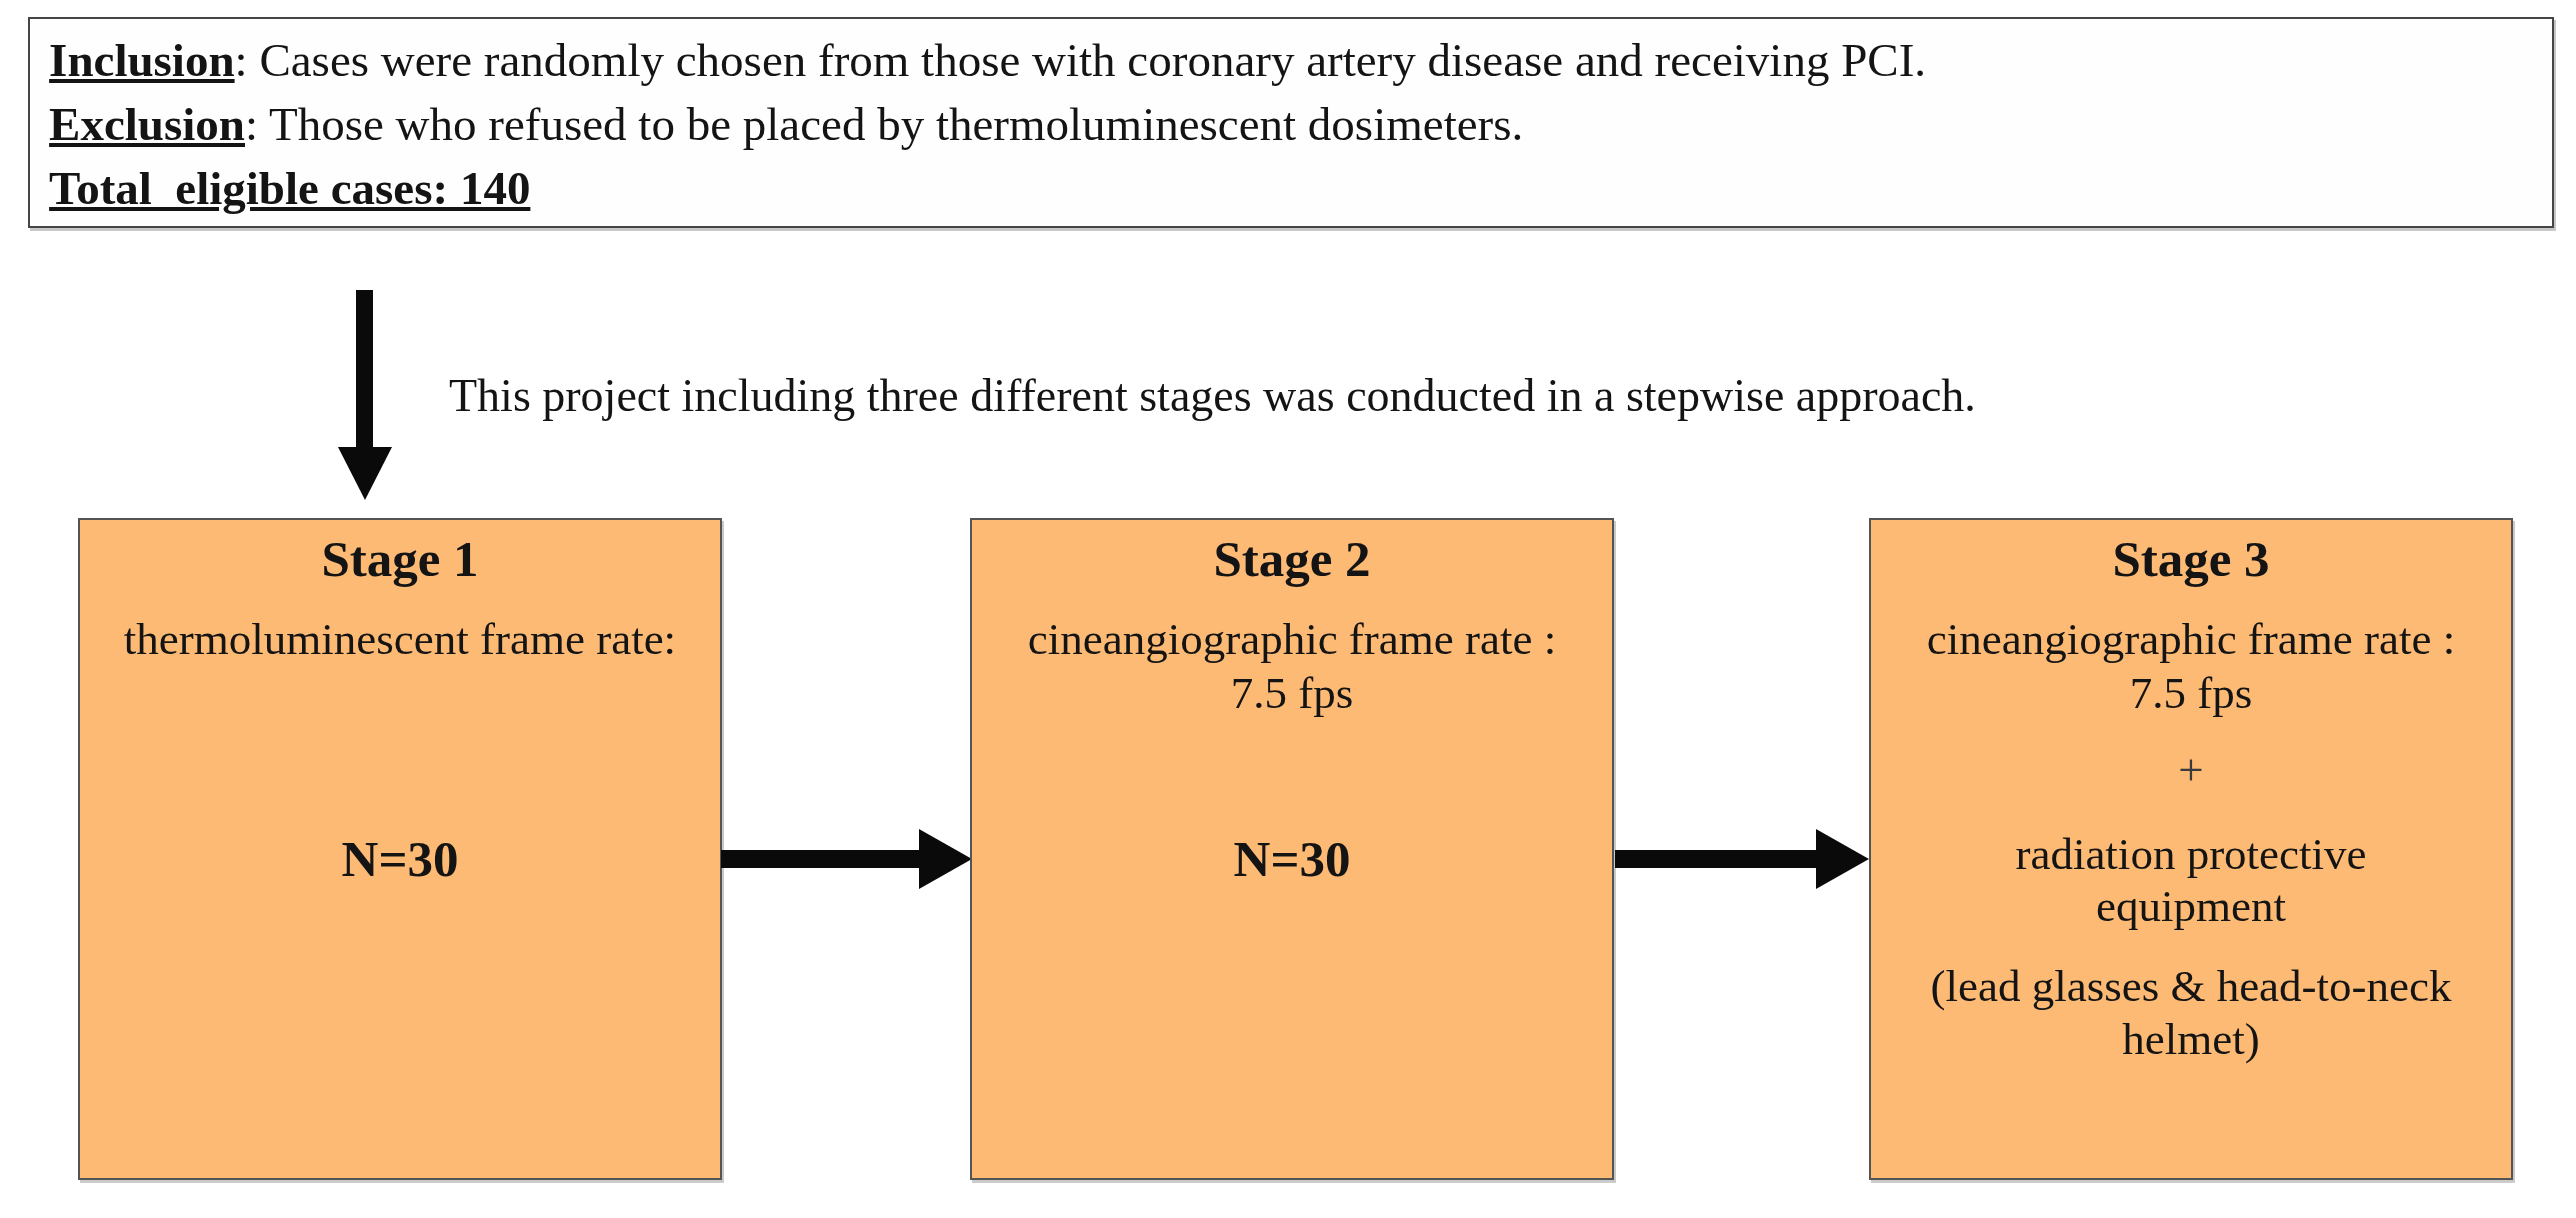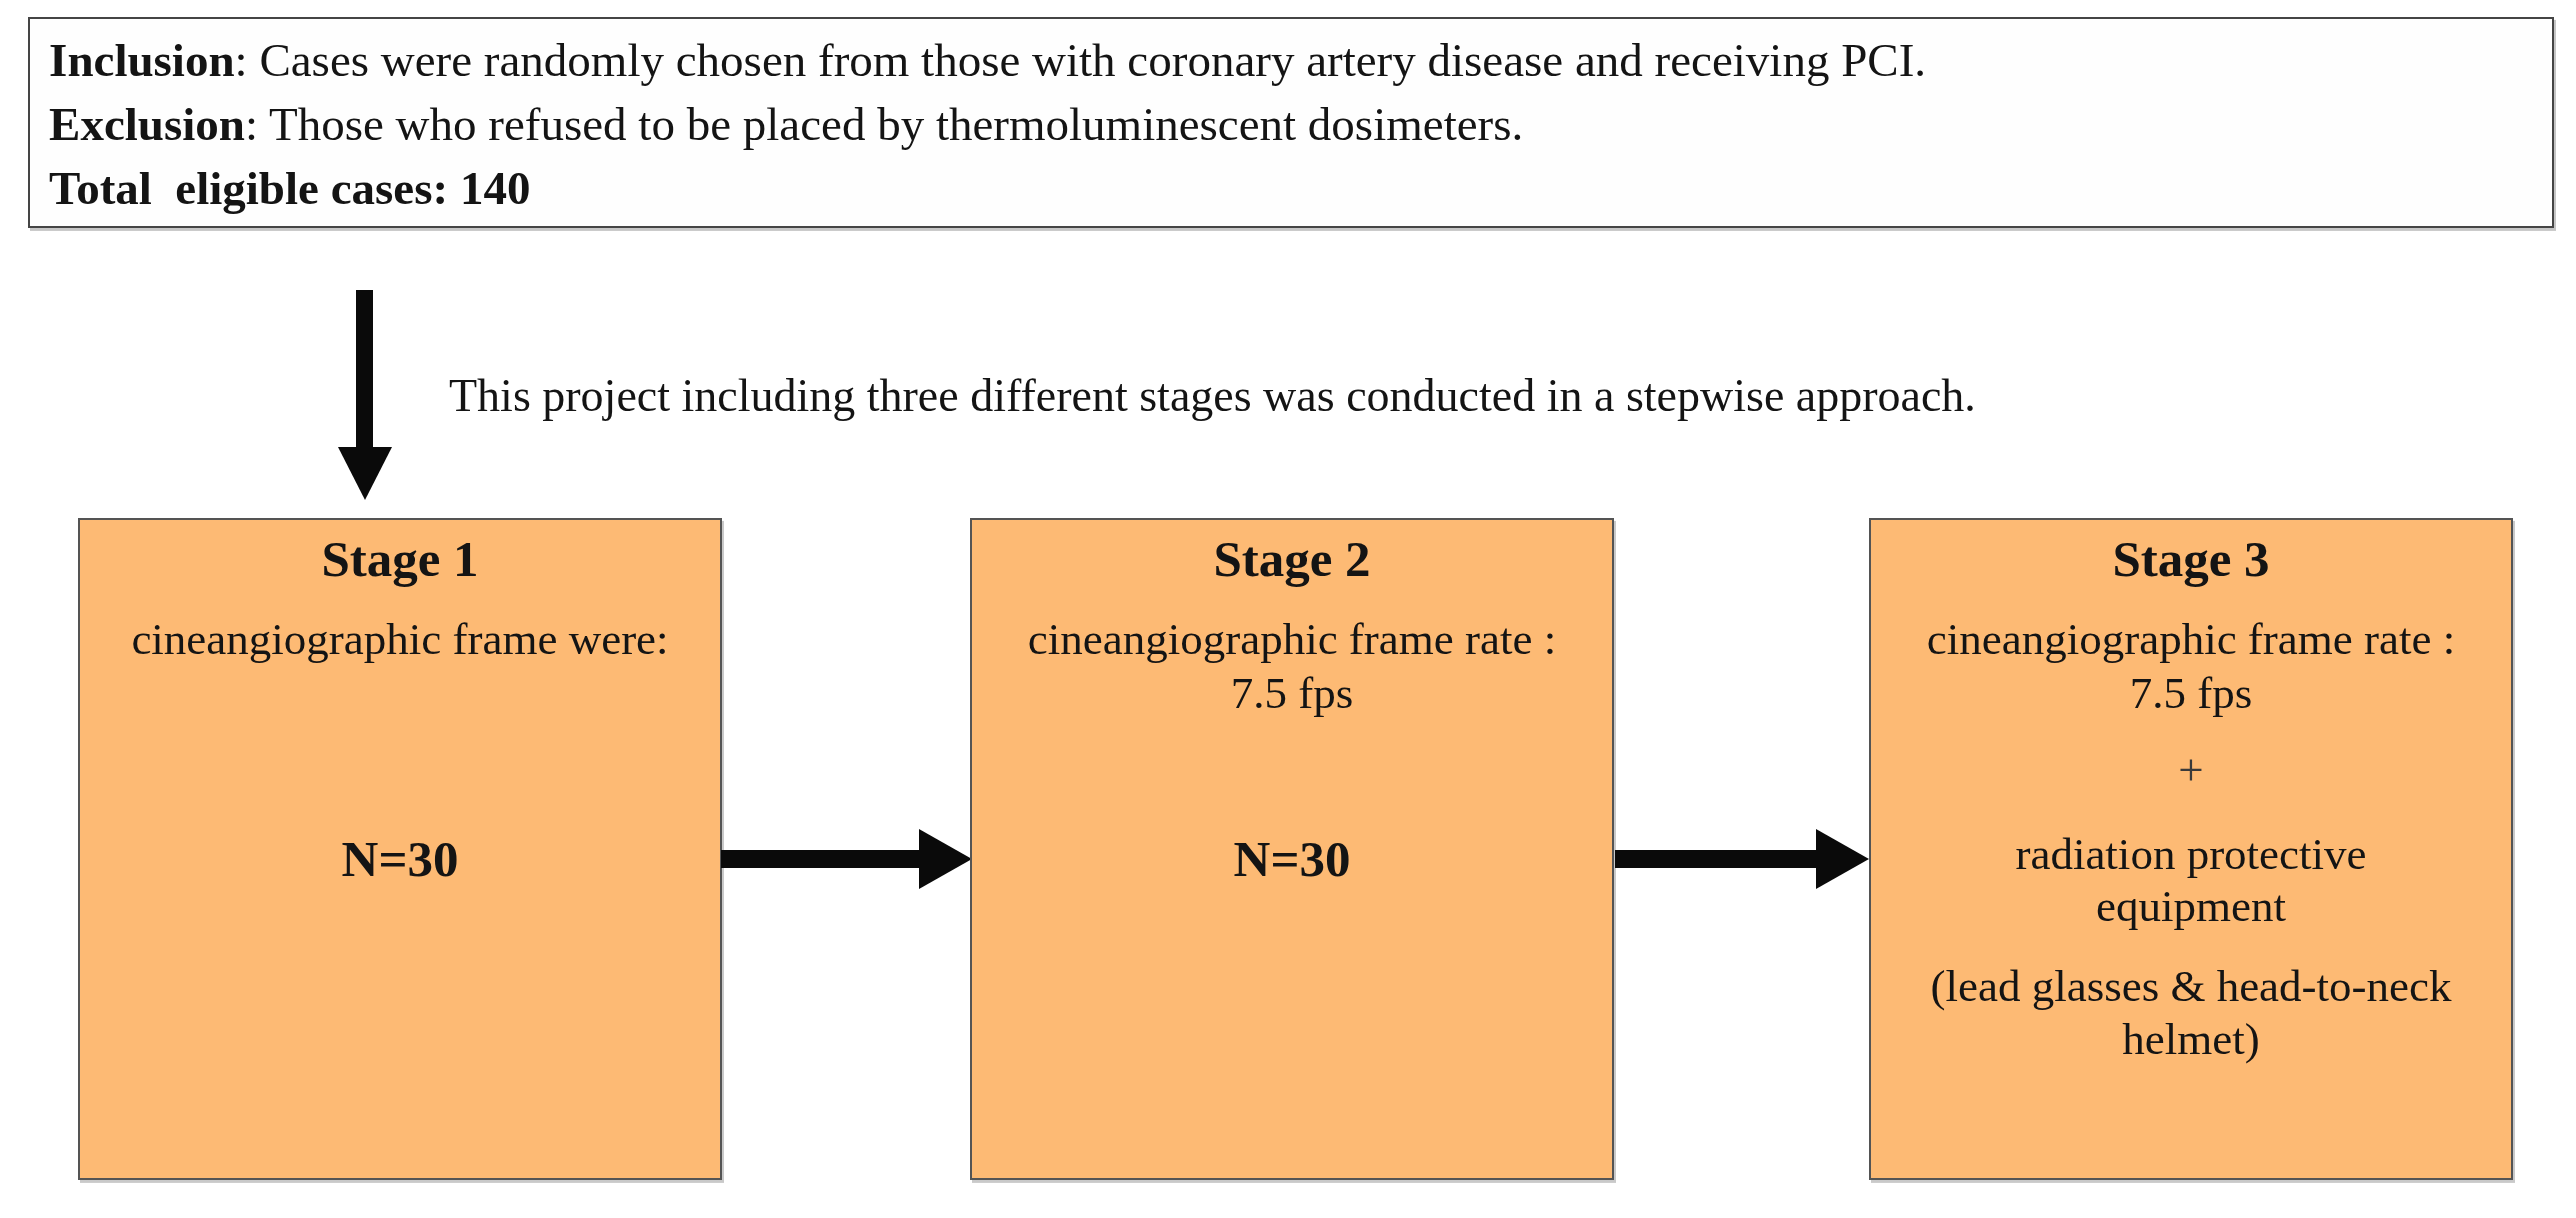--- a/index.html
+++ b/index.html
@@ -23,21 +23,21 @@
     box-sizing: border-box;
     border: 2.9px solid #454545;
     background: #fefefe;
     box-shadow: 2px 2.9px 0 #c6c6c6;
     padding: 9.8px 19.6px 0 19.6px;
     font-size: 47px;
     line-height: 64px;
     text-align: left;
   }
   .criteria-line { white-space: pre-wrap; }
-  .bold { font-weight: bold; }
+  .bold { font-weight: bold; text-decoration: underline; }
 
   
   .down-arrow-stem {
     position: absolute;
     left: 356px;
     top: 290px;
     width: 16.7px;
     height: 158px;
     background: #0a0a0a;
   }
@@ -155,21 +155,21 @@
   </div>
 
   <div class="down-arrow-stem"></div>
   <div class="down-arrow-head"></div>
 
   <div class="transition-note">This project including three different stages was conducted in a stepwise approach.</div>
 
   <div class="stage-box stage-1">
     <div class="stage-title">Stage 1</div>
     <div class="stage-rate">
-      <div>cineangiographic frame were:</div>
+      <div>thermoluminescent frame rate:</div>
     </div>
     <div class="n-mid">N=30</div>
   </div>
 
   <div class="h-arrow-stem arrow1-stem"></div>
   <div class="h-arrow-head arrow1-head"></div>
 
   <div class="stage-box stage-2">
     <div class="stage-title">Stage 2</div>
     <div class="stage-rate">

